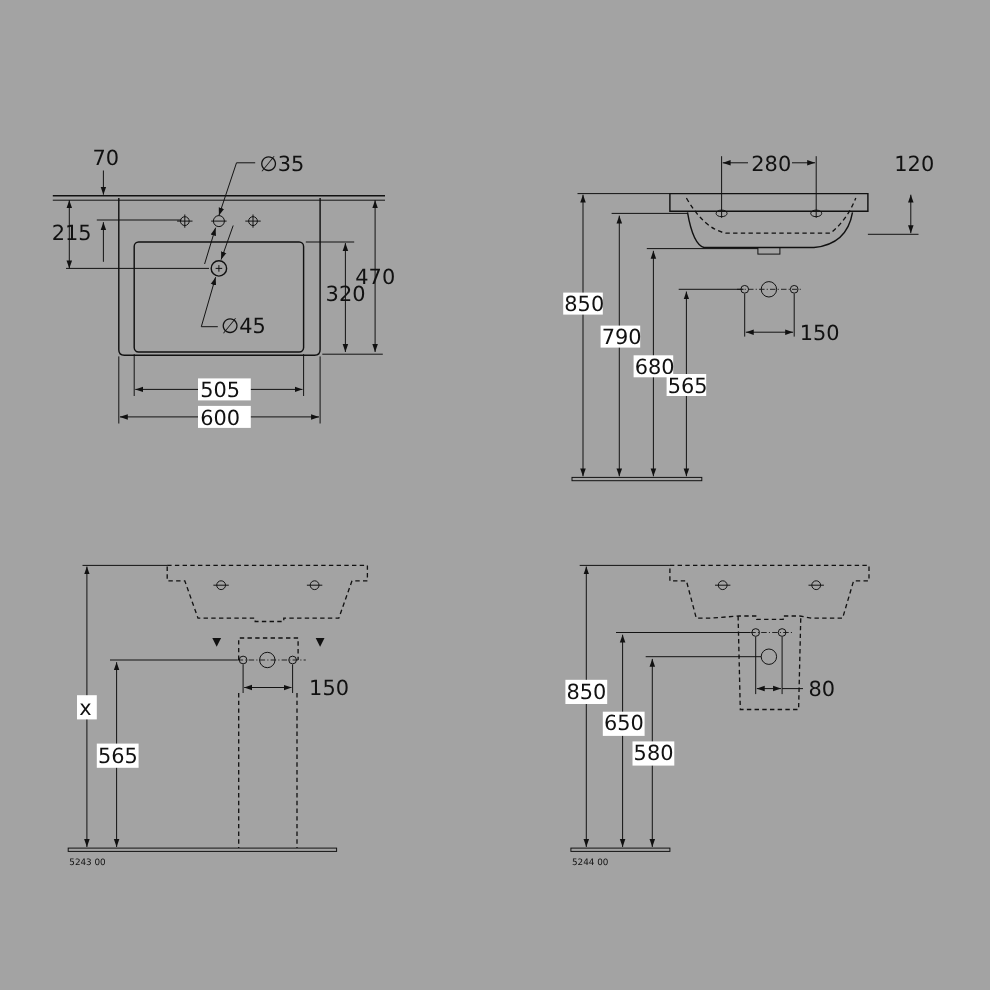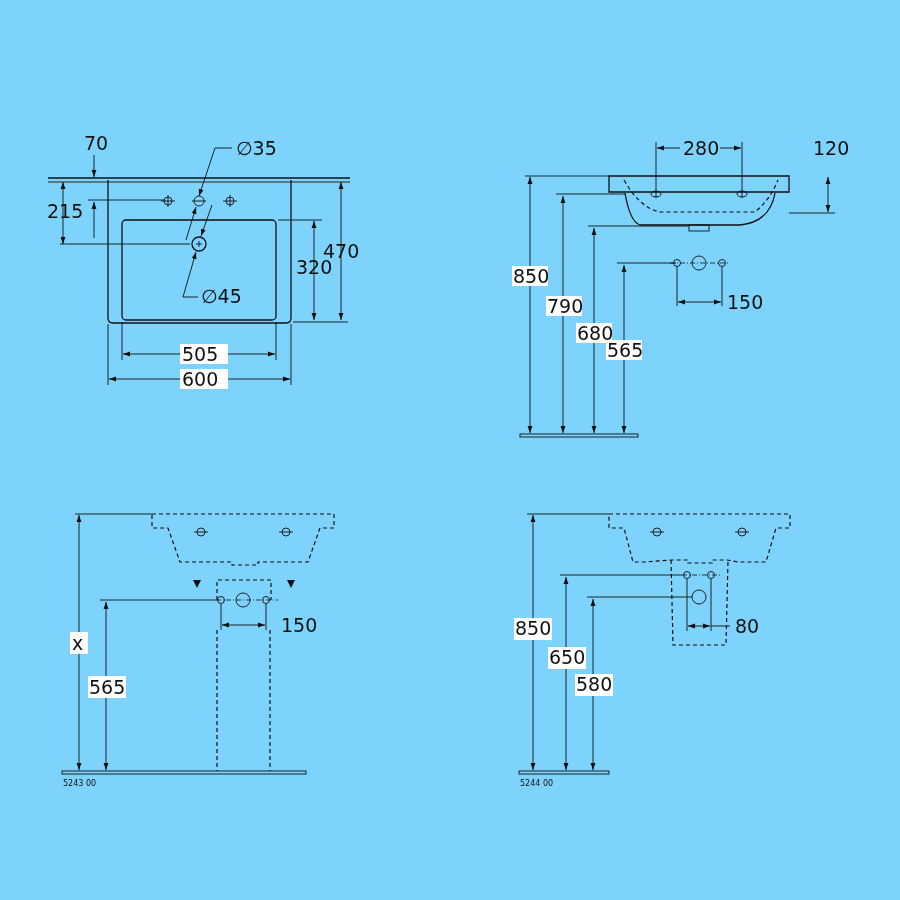--- a/index.html
+++ b/index.html
@@ -1,16 +1,16 @@
 <!DOCTYPE html>
 <html><head>
 <meta charset="utf-8">
 <style>
   html,body{margin:0;padding:0;background:#fff;}
-  #stage{position:relative;width:900px;height:900px;background:#7dd3fc;overflow:hidden;}
+  #stage{position:relative;width:900px;height:900px;background:#a3a3a3;overflow:hidden;}
   svg{position:absolute;left:0;top:0;}
   .ln{stroke:#111;stroke-width:1.3;fill:none;}
   .thin{stroke:#111;stroke-width:0.9;fill:none;}
   .dash{stroke:#111;stroke-width:1.2;fill:none;stroke-dasharray:4 3;}
   .cl{stroke:#111;stroke-width:0.8;fill:none;stroke-dasharray:5 2 1 2;}
   .ar{fill:#111;stroke:none;}
   .lbl{font-family:"DejaVu Sans",sans-serif;font-size:19px;fill:#111;}
   .small{font-family:"DejaVu Sans",sans-serif;font-size:8px;fill:#111;}
 </style>
 </head>

